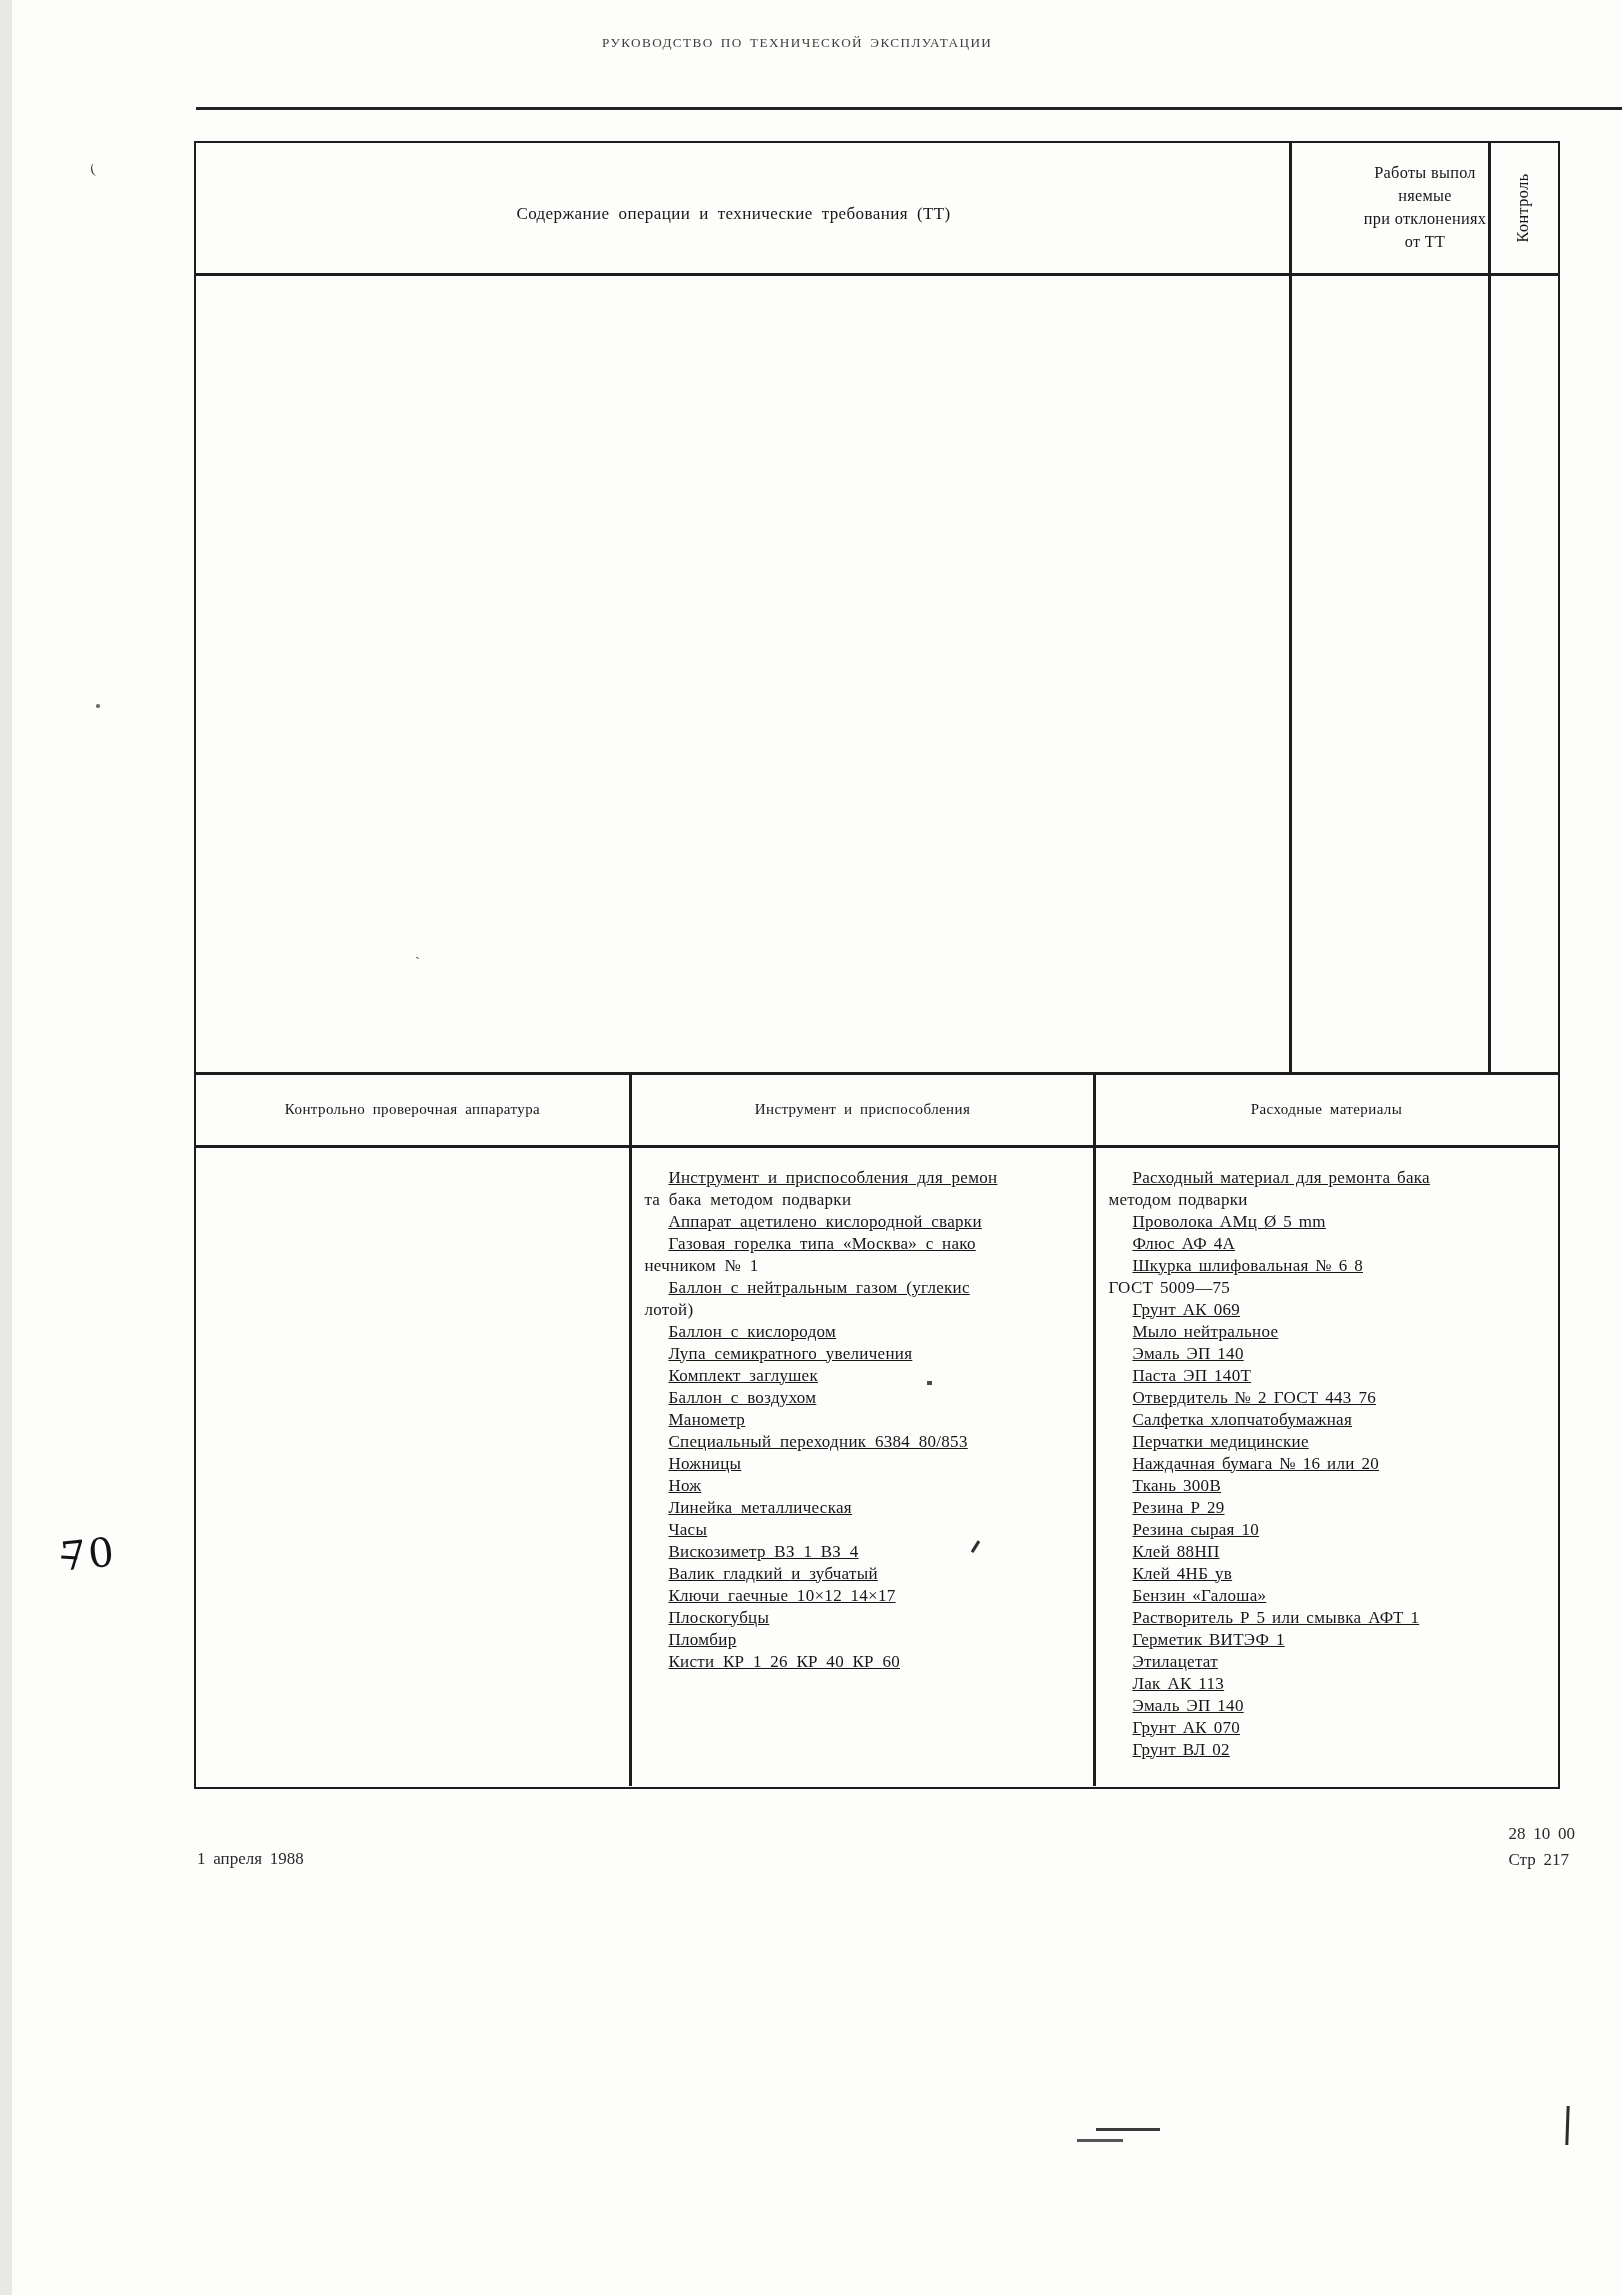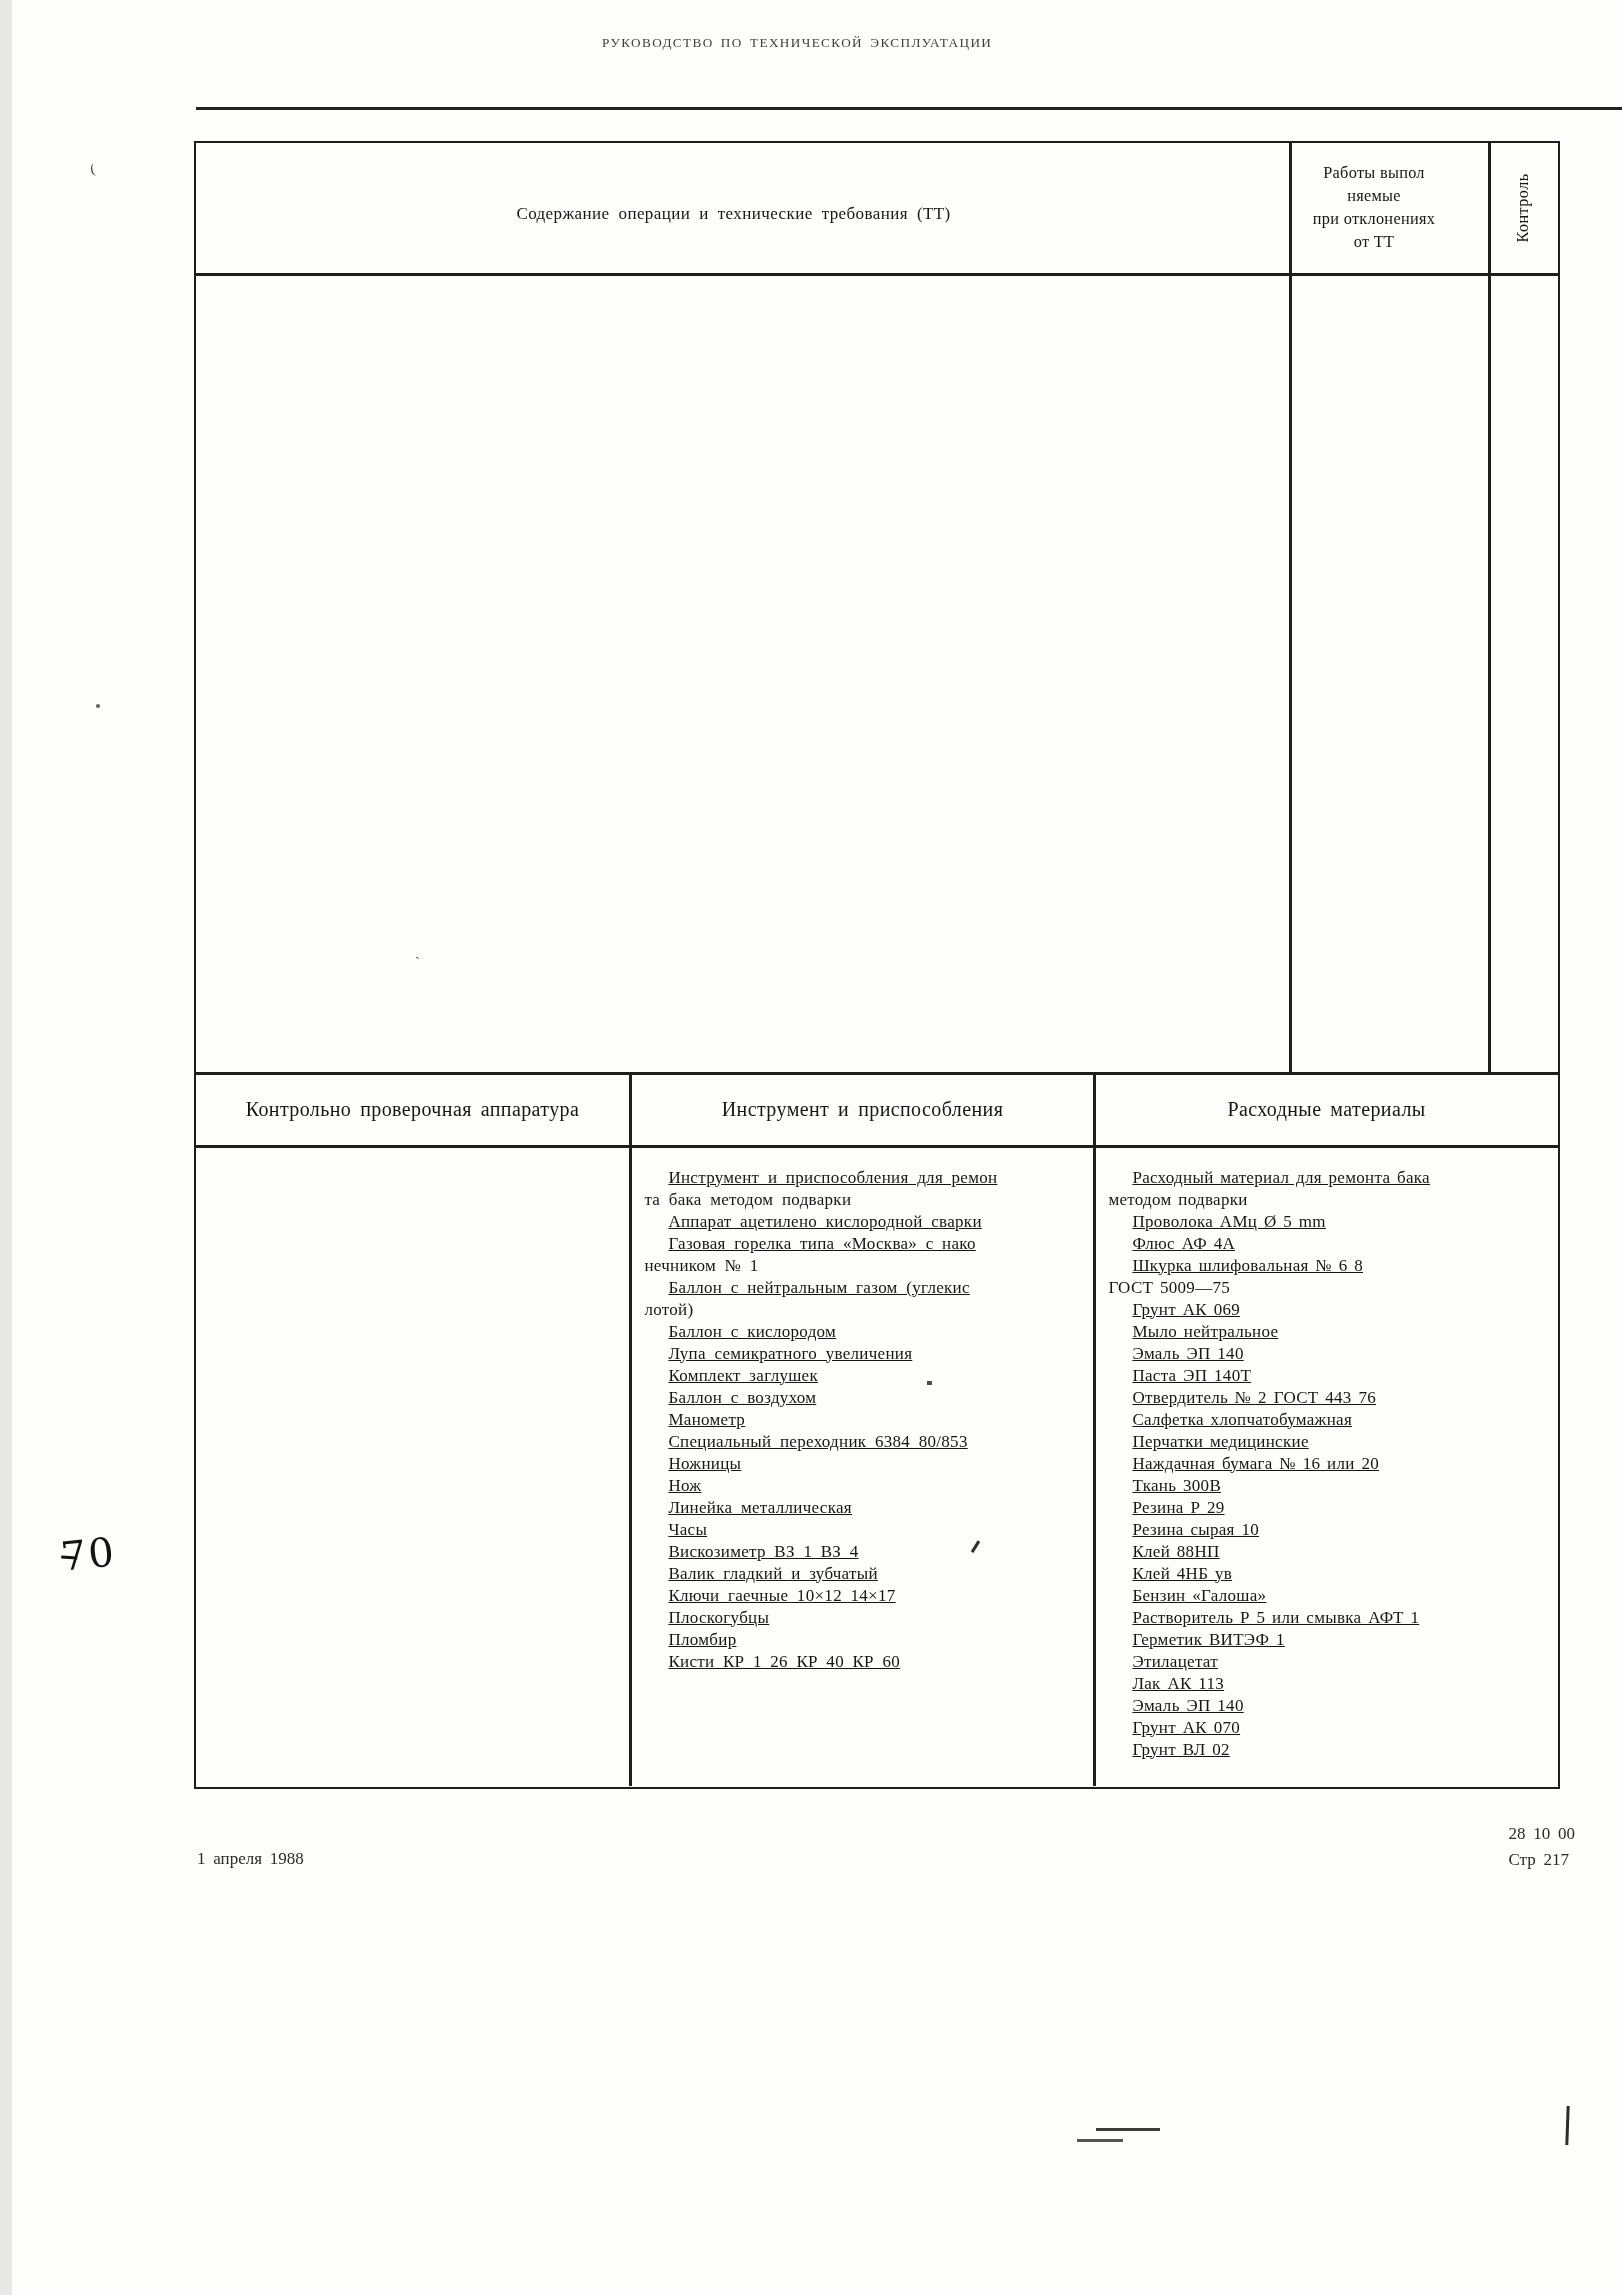--- a/index.html
+++ b/index.html
@@ -25,36 +25,36 @@
     border:2.6px solid #1d1d1d;box-sizing:border-box;
   }
   .gl{position:absolute;background:#1d1d1d;}
   .cell{position:absolute;box-sizing:border-box;}
   .c-ops{
     left:0;top:0;width:1075px;height:130px;
     display:flex;align-items:center;justify-content:center;
     font-size:17px;word-spacing:4.4px;letter-spacing:0.4px;padding-top:12.4px;
   }
   .c-dev{
-    left:1080px;top:0;width:196px;height:130px;
+    left:1131px;top:0;width:196px;height:130px;
     padding-top:17.7px;font-size:16.3px;letter-spacing:0.3px;
   }
   .c-dev .line{text-align:center;line-height:23px;}
   .c-ctl{
     left:1294px;top:0;width:66px;height:130px;
     display:flex;align-items:center;justify-content:center;
   }
   .c-ctl .vert{
     transform:rotate(-90deg);white-space:nowrap;
     font-size:16.3px;letter-spacing:0.4px;
   }
   .h2{
     top:931px;height:71px;
     display:flex;align-items:center;justify-content:center;
-    font-size:20px;word-spacing:3.5px;letter-spacing:0.4px;
+    font-size:15px;word-spacing:3.5px;letter-spacing:0.4px;
   }
   .h2-1{left:0;width:433px;}
   .h2-2{left:436px;width:461px;}
   .h2-3{left:900px;width:461px;}
   .cbody{
     top:1005px;height:638px;
     padding:18.5px 5.3px 0 12.4px;
     font-size:17px;line-height:22px;letter-spacing:0.3px;
   }
   .cbody .line{white-space:nowrap;}

